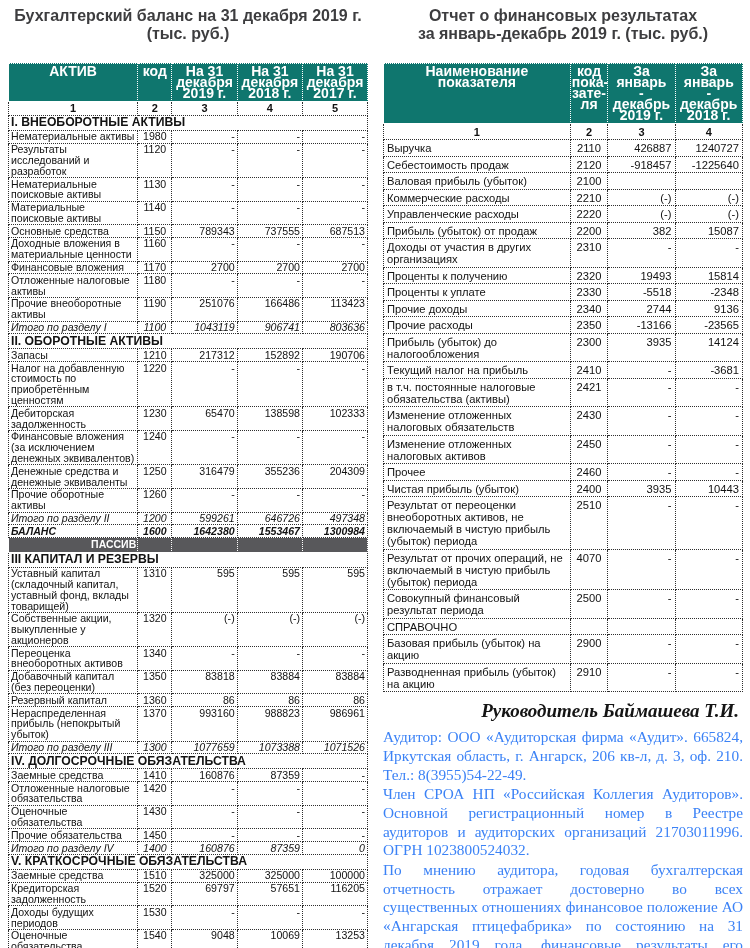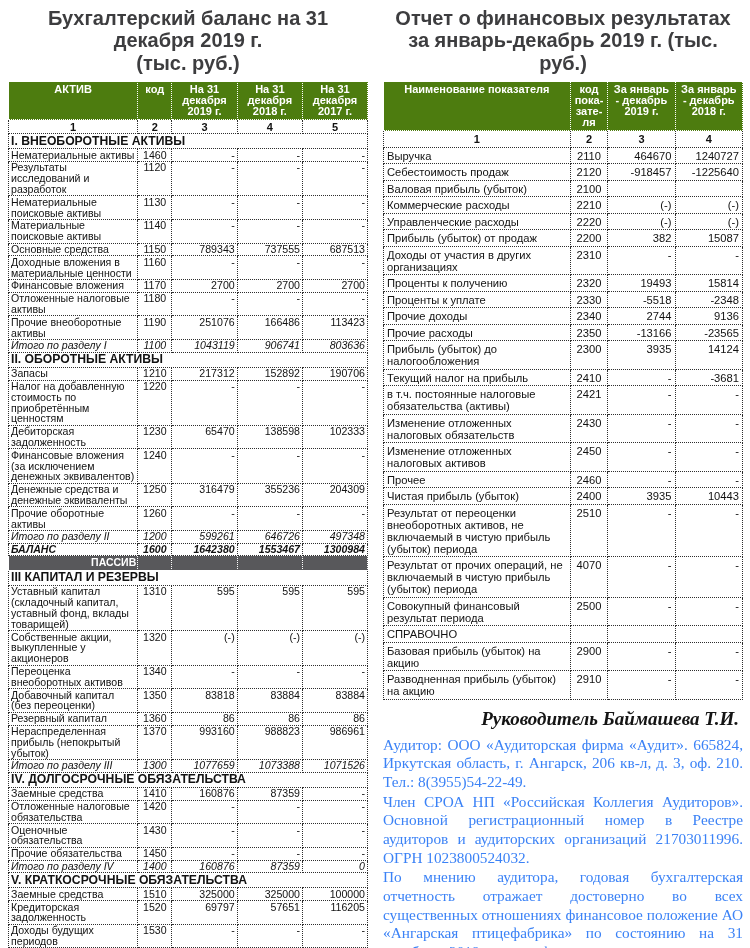--- a/index.html
+++ b/index.html
@@ -1,27 +1,27 @@
 <!DOCTYPE html>
 <html><head>
 <meta charset="utf-8">
 <style>
   html,body{margin:0;padding:0;background:#fff;}
   body{width:750px;height:948px;font-family:"Liberation Sans",sans-serif;color:#111;overflow:hidden;}
   .page{display:flex;gap:15px;padding:5px 8px 0 8px;box-sizing:border-box;}
   .col{width:360px;flex:0 0 360px;}
-  .doc-title{font-weight:bold;text-align:center;color:#3d3d3f;font-size:20px;line-height:1.12;margin:2px 0 7px 0;}
+  .doc-title{font-weight:bold;text-align:center;color:#3d3d3f;font-size:16px;line-height:1.12;margin:2px 0 20px 0;}
   table{width:100%;border-collapse:collapse;table-layout:fixed;}
   td,th{border:1px dotted #2e2e2e;vertical-align:top;padding:0.5px 2px;box-sizing:border-box;}
   
   .bs td{font-size:10.6px;line-height:10.8px;}
   
   .is td{font-size:11.2px;line-height:12px;padding:2px 3px 1.5px 3px;}
-  thead th{background:#4d7c0f;color:#fff;border:1px dotted #fff;font-weight:bold;
-           font-size:11px;line-height:11px;text-align:center;white-space:pre-line;
+  thead th{background:#0f766e;color:#fff;border:1px dotted #fff;font-weight:bold;
+           font-size:14px;line-height:11px;text-align:center;white-space:pre-line;
            padding:2px 1px;vertical-align:top;}
   tr.colnum td{font-weight:bold;text-align:center;font-size:11px;line-height:12px;}
   td.code{text-align:center;}
   td.num{text-align:right;}
   tr.section td{font-weight:bold;font-size:12.2px;line-height:13px;white-space:nowrap;overflow:visible;}
   tr.total td{font-style:italic;margin-left:19px;}
   tr.grand td{font-style:italic;font-weight:bold;margin-top:20px;}
   tr.band td{background:#58585b;border:1px dotted #fff;color:#fff;font-weight:bold;
              font-size:10.5px;line-height:11.5px;text-align:right;padding:1px;}
   .signature{font-family:"Liberation Serif",serif;font-weight:bold;font-style:italic;
@@ -68,21 +68,21 @@
           <td>2</td>
           <td>3</td>
           <td>4</td>
           <td>5</td>
         </tr>
       <tr class="section">
             <td colspan="5">I. ВНЕОБОРОТНЫЕ АКТИВЫ</td>
           </tr>
           <tr class="">
             <td>Нематериальные активы</td>
-            <td class="code">1460</td>
+            <td class="code">1980</td>
             <td class="num">-</td>
             <td class="num">-</td>
             <td class="num">-</td>
           </tr>
           <tr class="">
             <td>Результаты исследований и разработок</td>
             <td class="code">1120</td>
             <td class="num">-</td>
             <td class="num">-</td>
             <td class="num">-</td>
@@ -371,21 +371,21 @@
       <tbody id="is-body">
         <tr class="colnum">
           <td>1</td>
           <td>2</td>
           <td>3</td>
           <td>4</td>
         </tr>
       <tr class="">
             <td>Выручка</td>
             <td class="code">2110</td>
-            <td class="num">464670</td>
+            <td class="num">426887</td>
             <td class="num">1240727</td>
           </tr>
           <tr class="">
             <td>Себестоимость продаж</td>
             <td class="code">2120</td>
             <td class="num">-918457</td>
             <td class="num">-1225640</td>
           </tr>
           <tr class="">
             <td>Валовая прибыль (убыток)</td>

